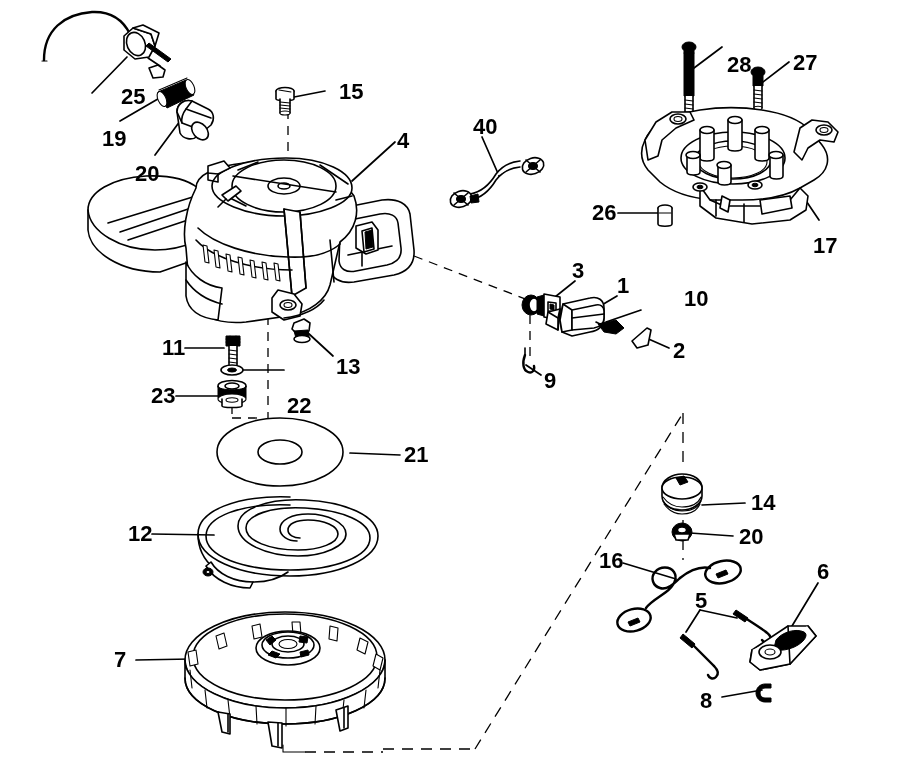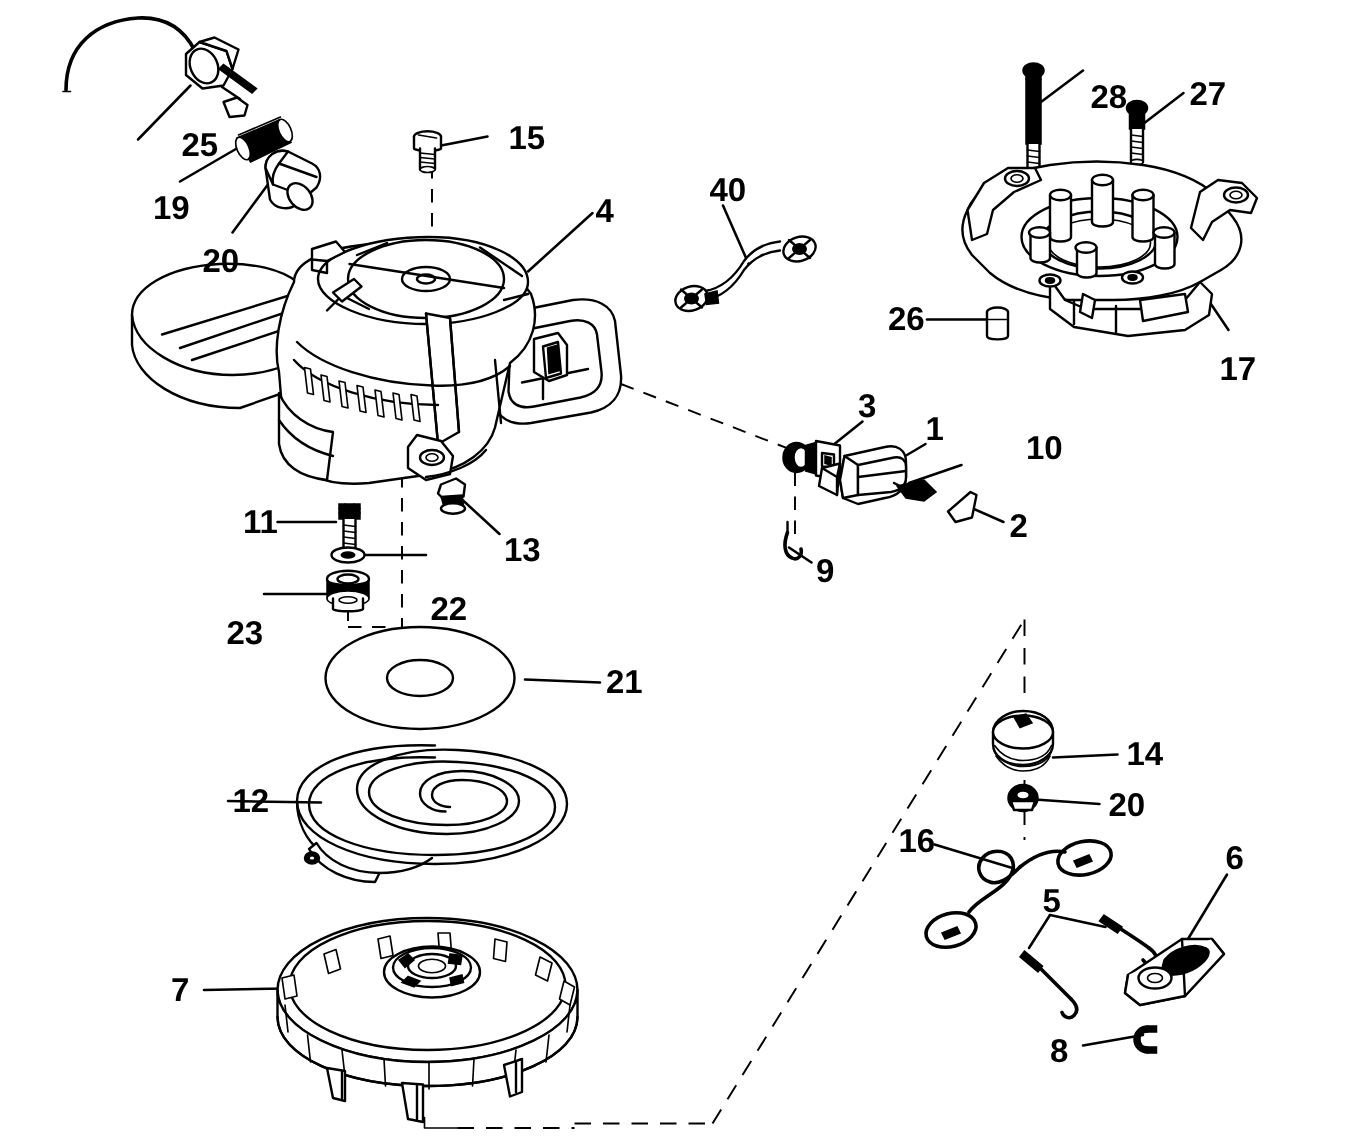--- a/index.html
+++ b/index.html
@@ -513,23 +513,23 @@
 <div class="callout" style="left:592px;top:202px;">26</div>
 <div class="callout" style="left:813px;top:222px;margin-top:13px;">17</div>
 <div class="callout" style="left:572px;top:260px;">3</div>
 <div class="callout" style="left:617px;top:275px;">1</div>
 <div class="callout" style="left:644px;top:288px;margin-left:40px;">10</div>
 <div class="callout" style="left:673px;top:340px;">2</div>
 <div class="callout" style="left:544px;top:370px;">9</div>
 <div class="callout" style="left:162px;top:337px;">11</div>
 <div class="callout" style="left:287px;top:359px;margin-top:36px;">22</div>
 <div class="callout" style="left:336px;top:356px;">13</div>
-<div class="callout" style="left:151px;top:385px;margin-top:26px;">23</div>
+<div class="callout" style="left:151px;top:385px;">23</div>
 <div class="callout" style="left:404px;top:444px;">21</div>
-<div class="callout" style="left:128px;top:523px;margin-left:27px;">12</div>
+<div class="callout" style="left:128px;top:523px;">12</div>
 <div class="callout" style="left:114px;top:649px;">7</div>
 <div class="callout" style="left:751px;top:492px;">14</div>
 <div class="callout" style="left:739px;top:526px;">20</div>
 <div class="callout" style="left:599px;top:550px;">16</div>
 <div class="callout" style="left:695px;top:590px;">5</div>
 <div class="callout" style="left:817px;top:561px;">6</div>
 <div class="callout" style="left:700px;top:690px;">8</div>
 
 </div>
 

